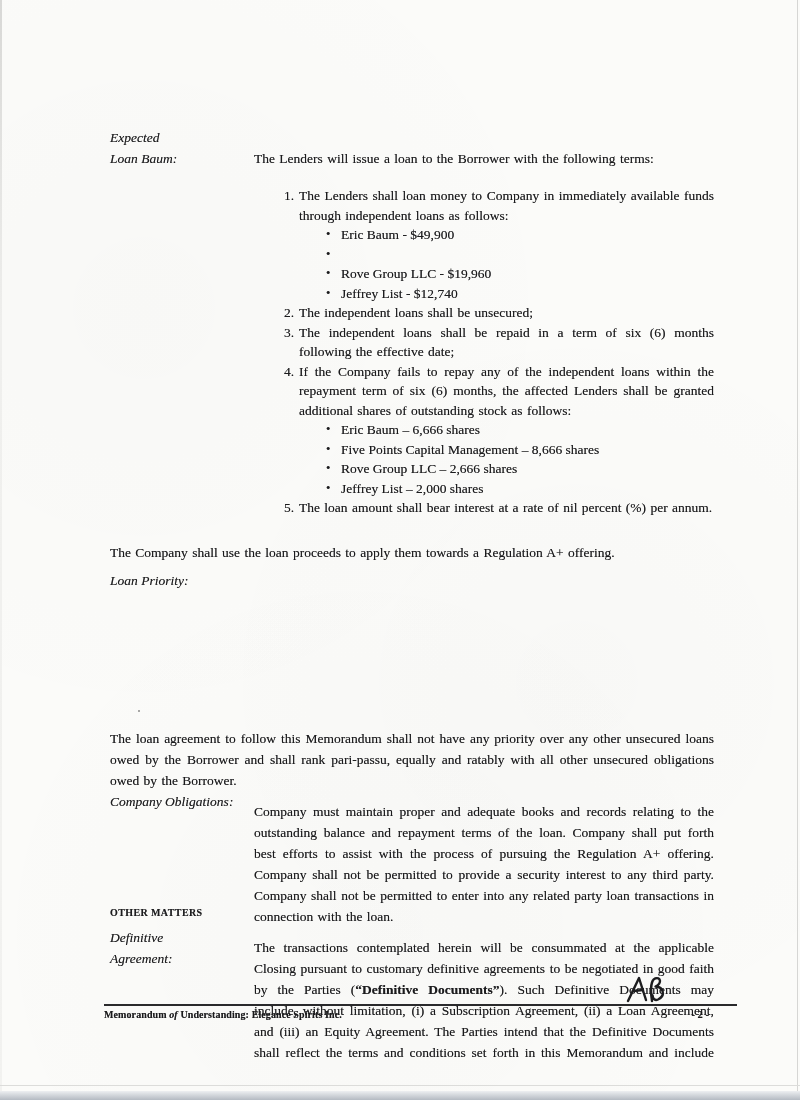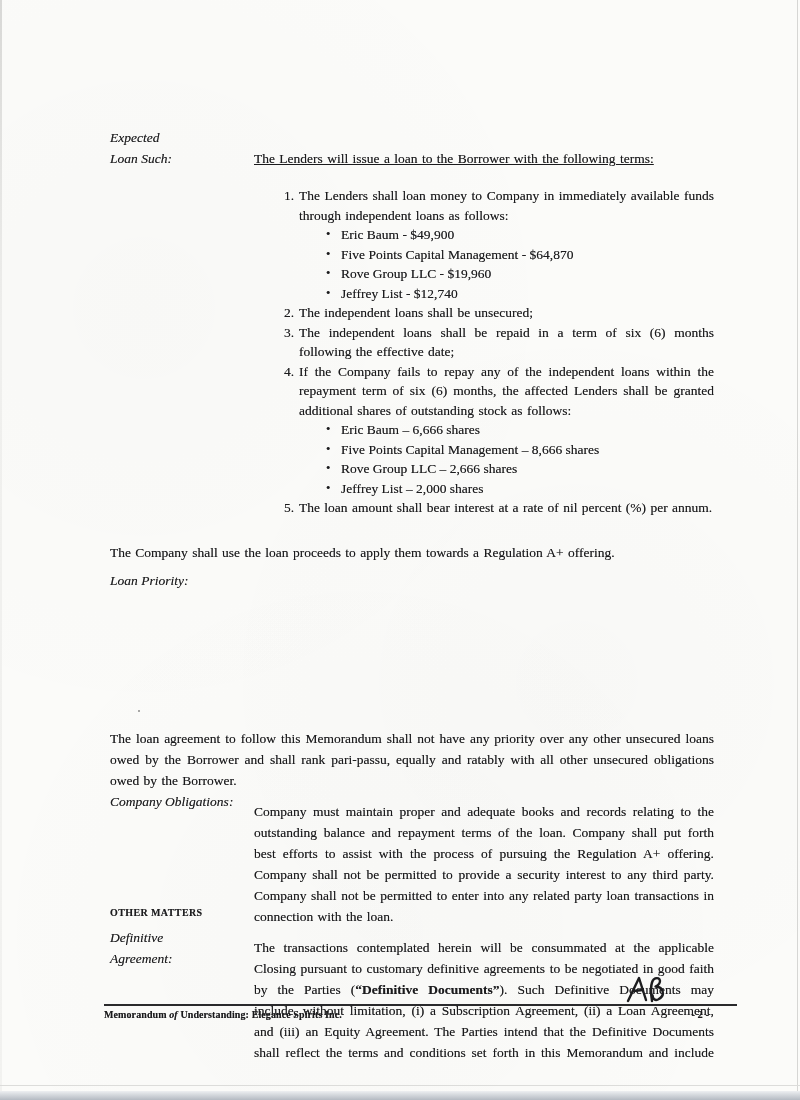--- a/index.html
+++ b/index.html
@@ -24,21 +24,21 @@
     font-style:italic;
     font-size:13.5px; line-height:21px;
     color:#1e1e20;
   }
   .body-col { flex:1; font-size:13.5px; }
   .body-col p { margin:0; line-height:21px; text-align:justify; word-spacing:1px; }
 
   
   .sec1 { margin-bottom:14px; }
   .sec1 .body-col { padding-top:21px; }
-  .intro { text-align:left;text-decoration:underline; }
+  .intro { text-align:left; }
   .numlist { margin-top:17px; line-height:19.5px; }
   .nitem { display:flex; line-height:19.5px; }
   .num-col { flex:0 0 45px; padding-left:30px; box-sizing:border-box; }
   .ntext { flex:1; text-align:justify; word-spacing:1px; }
   .brow { display:flex; padding-left:72px; line-height:19.5px; }
   .bglyph { flex:0 0 15px; font-size:12.5px; }
 
   
   .sec2 { margin-bottom:7px; }
   .sec2 .body-col { padding-top:10px; }
@@ -78,37 +78,36 @@
 </style>
 </head>
 <body>
 
 <div class="page">
   <div class="content">
 
     <section class="row sec1">
       <div class="label-col">
         <div>Expected</div>
-        <div>Loan Such:</div>
+        <div>Loan Baum:</div>
       </div>
       <div class="body-col">
         <p class="intro">The Lenders will issue a loan to the Borrower with the following terms:</p>
         <div class="numlist">
 
           <div class="nitem">
             <span class="num-col">1.</span>
             <span class="ntext">The Lenders shall loan money to Company in immediately available funds through independent loans as follows:</span>
           </div>
           <div class="brow">
             <span class="bglyph">•</span>
             <span>Eric Baum - $49,900</span>
           </div>
           <div class="brow">
             <span class="bglyph">•</span>
-            <span>Five Points Capital Management - $64,870</span>
           </div>
           <div class="brow">
             <span class="bglyph">•</span>
             <span>Rove Group LLC - $19,960</span>
           </div>
           <div class="brow">
             <span class="bglyph">•</span>
             <span>Jeffrey List - $12,740</span>
           </div>
 

